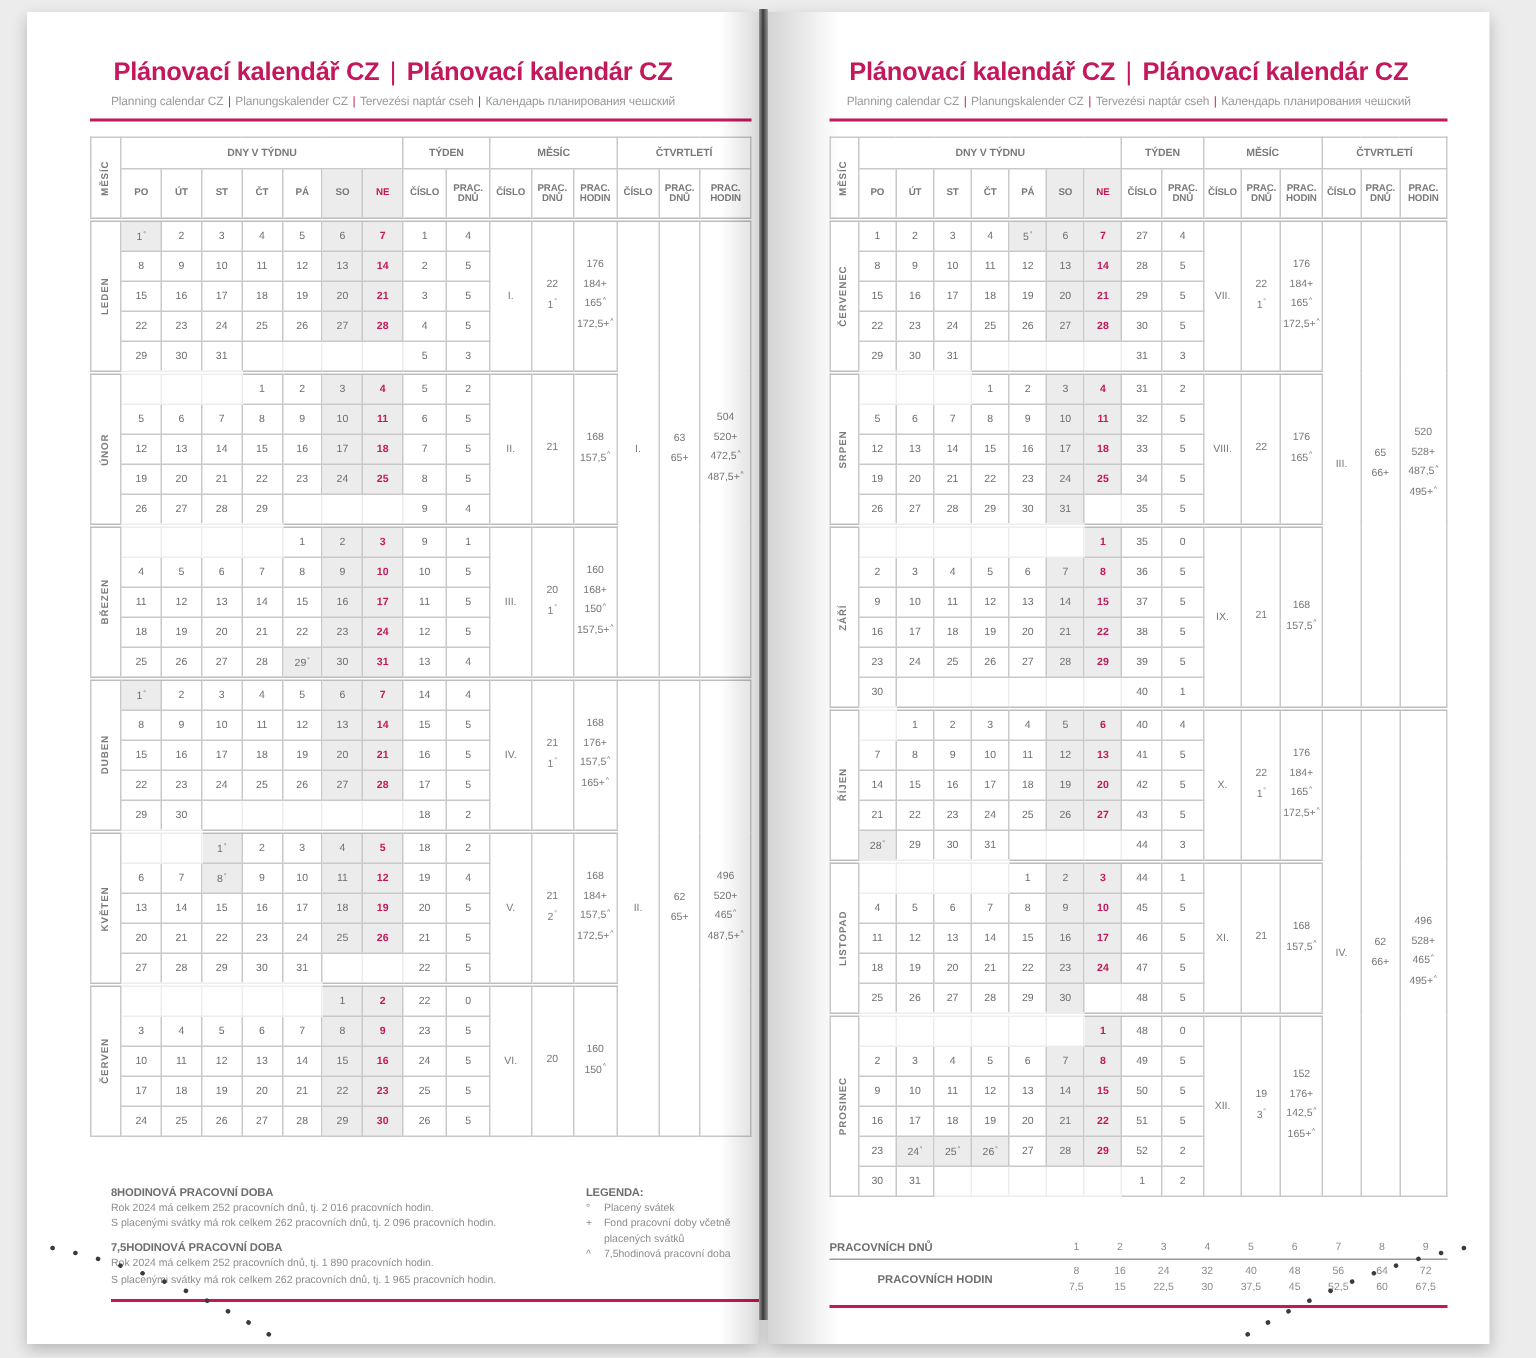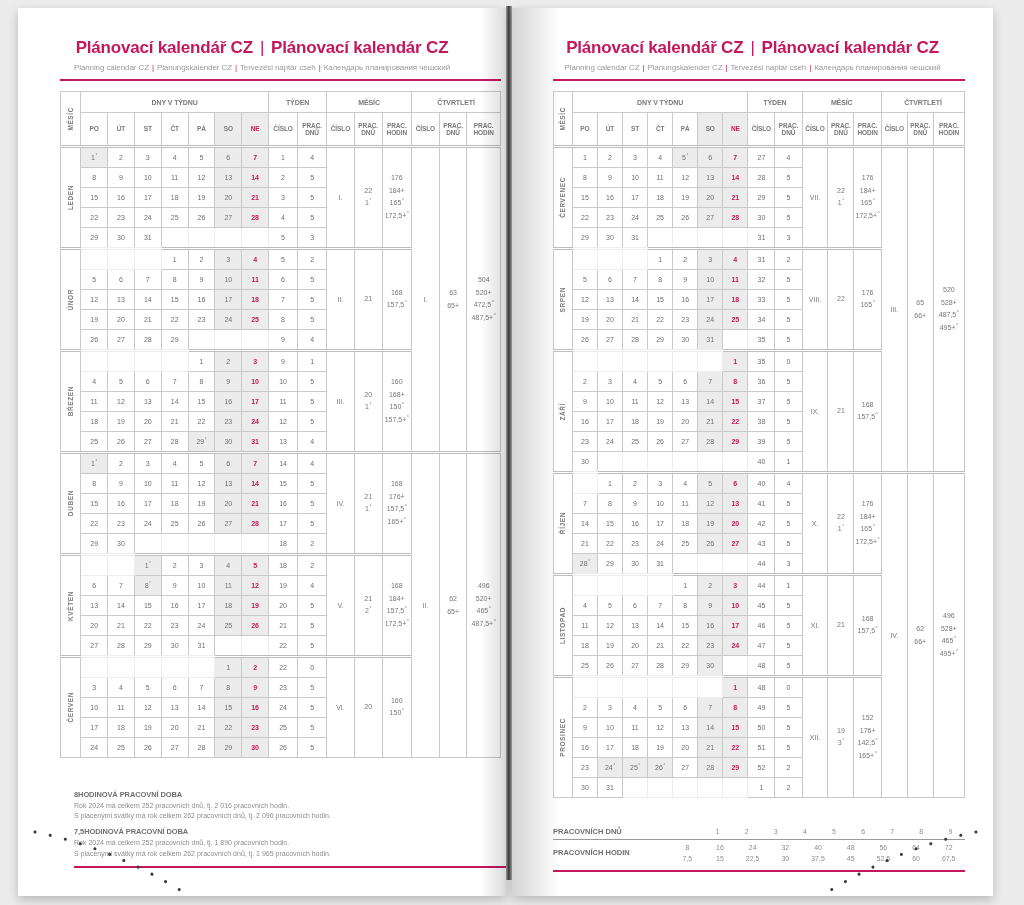--- a/index.html
+++ b/index.html
@@ -58,21 +58,21 @@
   .legend .li{display:flex;line-height:1.5;}
   .legend .sym{width:12px;flex:none;}
   .bottom-rule{height:2px;background:var(--accent);margin-top:6px;}
   
   .pfoot-right{position:absolute;left:41px;width:412px;bottom:24px;font-size:7px;color:#8d8d8d;}
   .wrow{display:flex;align-items:center;}
   .wrow .wlabel{width:118px;flex:none;font-weight:700;color:#6f6f6f;font-size:7.5px;}
   .wnums{display:flex;flex:1;}
   .wnums span,.wcol{flex:1;text-align:center;}
   .wrow.r1{border-bottom:1px solid #9a9a9a;padding-bottom:3px;gap:32px;}
-  .wrow.r2{padding-top:2px;}
+  .wrow.r2{padding-top:2px;margin-left:32px;}
   .wcol div{line-height:1.6;}
   .dots{position:absolute;bottom:2px;}
   .dots-left{left:14px;}
   .dots-right{right:14px;}
 </style>
 </head>
 <body>
 
 <div class="spread">
 
@@ -568,20 +568,35 @@
     </div>
     <div class="pfoot-left">
       <div class="cols">
         <div class="blk">
           <h3>8HODINOVÁ PRACOVNÍ DOBA</h3>
           <p>Rok 2024 má celkem 252 pracovních dnů, tj. 2 016 pracovních hodin.</p>
           <p>S placenými svátky má rok celkem 262 pracovních dnů, tj. 2 096 pracovních hodin.</p>
           <h3 class="second">7,5HODINOVÁ PRACOVNÍ DOBA</h3>
           <p>Rok 2024 má celkem 252 pracovních dnů, tj. 1 890 pracovních hodin.</p>
           <p>S placenými svátky má rok celkem 262 pracovních dnů, tj. 1 965 pracovních hodin.</p>
+        </div>
+        <div class="legend">
+          <h3>LEGENDA:</h3>
+          <div class="li">
+              <span class="sym">°</span>
+              <span>Placený svátek</span>
+            </div>
+          <div class="li">
+              <span class="sym">+</span>
+              <span>Fond pracovní doby včetně placených svátků</span>
+            </div>
+          <div class="li">
+              <span class="sym">^</span>
+              <span>7,5hodinová pracovní doba</span>
+            </div>
         </div>
       </div>
       <div class="bottom-rule"></div>
     </div>
     <svg class="dots dots-left" width="160" height="66" viewBox="0 0 160 66">
       <path d="M3 4 Q 75 18 148 62" fill="none" stroke="#3a3a3a" stroke-width="3" stroke-linecap="round" stroke-dasharray="0.1 15.5"></path>
     </svg>
   </div>
 
   <div class="spine"></div>

